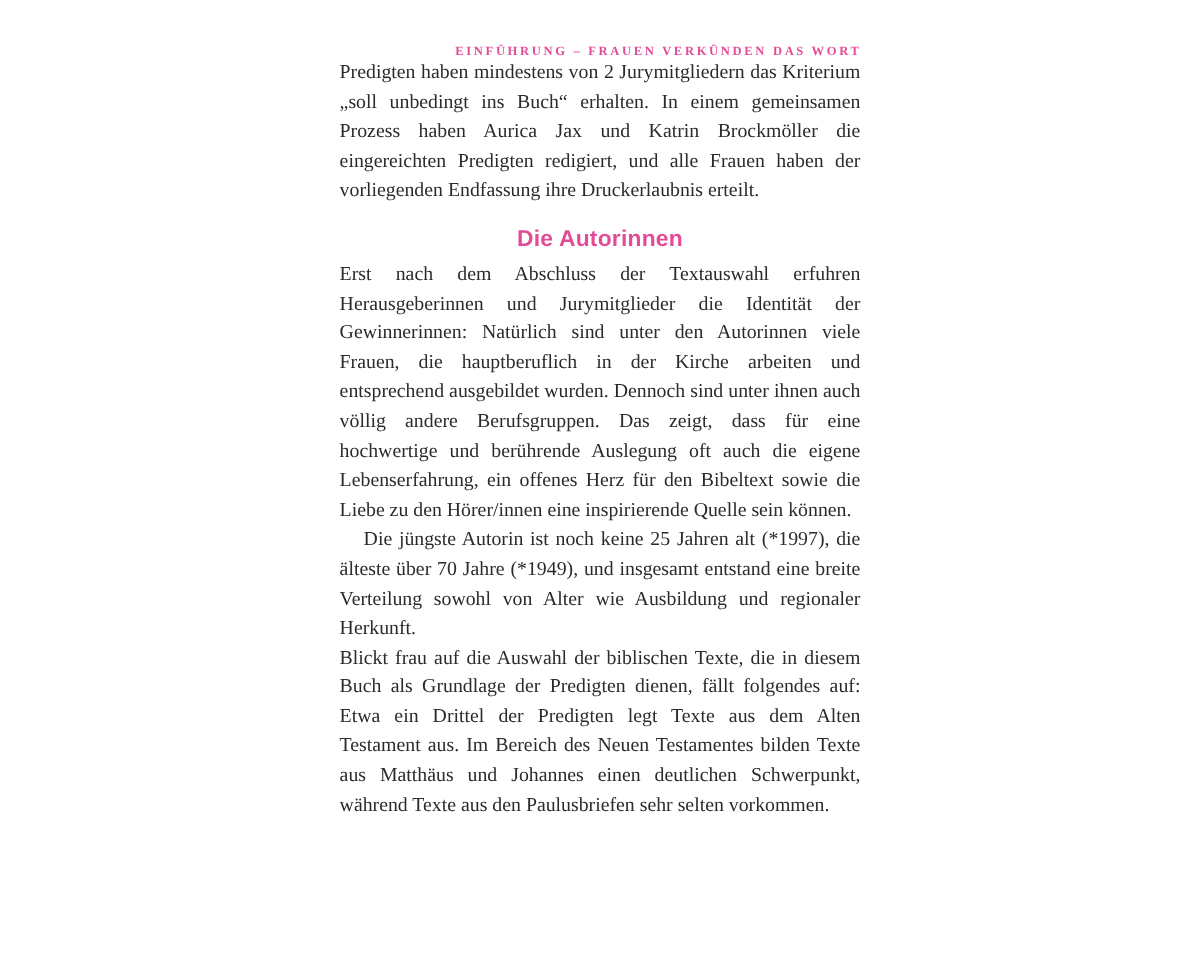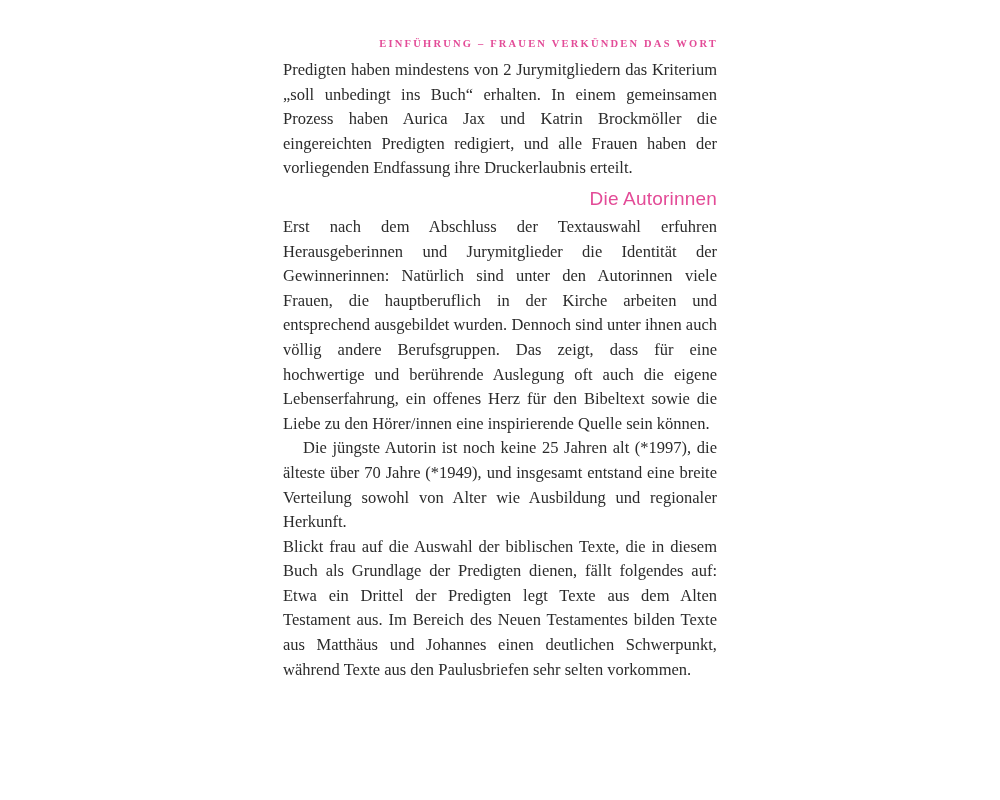--- a/index.html
+++ b/index.html
@@ -28,45 +28,45 @@
     font-weight: 700;
     font-size: 10.5px;
     letter-spacing: 2.2px;
     color: var(--accent, #e34b97);
     white-space: nowrap;
     margin-top: 29px;
   }
   .text-column {
     position: absolute;
     left: 283px;
-    top: 58px;
+    top: 48px;
     width: 434px;
     font-family: "Liberation Serif", serif;
     font-size: 16.5px;
     line-height: 24.6px;
     color: var(--body-ink, #2b2b2b);
     text-align: justify;
     -webkit-hyphens: auto;
     hyphens: auto;
   }
   .text-column p {
     margin: 0;
   }
   .text-column p.indent {
     text-indent: 20px;
   }
   .text-column h2 {
     font-family: "Liberation Sans", sans-serif;
     font-size: 19px;
-    font-weight: 400;
+    font-weight: 700;
     color: var(--accent, #e34b97);
-    margin: 6px 0 5px 0;
+    margin: 17px 0 5px 0;
     line-height: 23px;
     letter-spacing: 0.2px;
-    text-align: right;
+    text-align: center;
     -webkit-hyphens: none;
     hyphens: none;
   }
   .page-number {
     position: absolute;
     top: 780px;
     left: 283px;
     width: 434px;
     text-align: center;
     font-family: "Liberation Sans", sans-serif;

